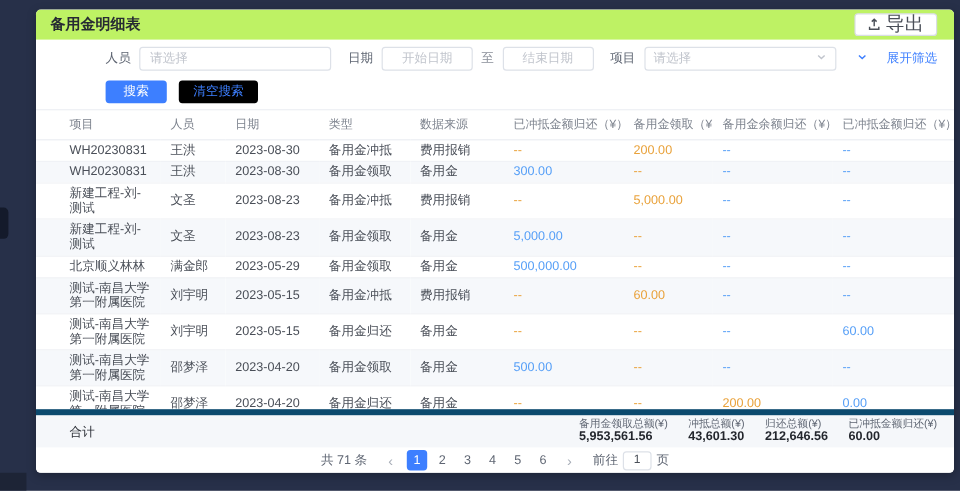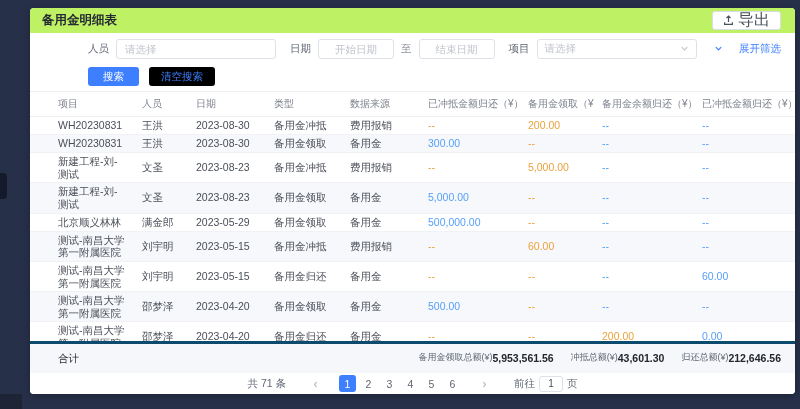--- a/index.html
+++ b/index.html
@@ -93,32 +93,32 @@
     border-bottom:1px solid #f0f2f6;white-space:nowrap;overflow:hidden;
     height:17px;vertical-align:middle;
   }
   td.c-project{white-space:normal;line-height:1.2;}
   th:first-child,td:first-child{padding-left:28px;}
   tbody tr:nth-child(even){background:#f6f8fb;}
   td.orange{color:var(--orange);}
   td.blue{color:var(--vblue);}
   
   .summary{
-    flex:0 0 32px;background:#f5f7fa;border-top:3px solid #0c4a6e;
+    flex:0 0 32px;background:#f5f7fa;border-top:5px solid #0c4a6e;
     display:flex;align-items:center;padding:0 14px 0 28px;
   }
   .summary-label{font-size:10.5px;color:#2b2f36;}
   .stats{margin-left:auto;display:flex;gap:17px;}
-  .stat{display:flex;flex-direction:row;justify-content:center;}
+  .stat{display:flex;flex-direction:column;justify-content:center;}
   .stat-label{font-size:9px;color:#5f6673;line-height:1.2;white-space:nowrap;}
   .stat-value{font-size:10.5px;font-weight:bold;color:#23262d;line-height:1.25;white-space:nowrap;}
   
   .pagination{
     flex:0 0 21px;background:#fff;display:flex;align-items:center;
-    justify-content:center;gap:15px;font-size:10.5px;color:#5f6673;
+    justify-content:center;gap:5px;font-size:10.5px;color:#5f6673;
   }
   .pages{display:flex;gap:4px;align-items:center;}
   .page{
     min-width:17px;height:17px;display:inline-flex;align-items:center;
     justify-content:center;border-radius:3px;font-size:10.5px;color:#5f6673;
     padding:0 3px;
   }
   .page.active{background:var(--accent);color:#fff;}
   .page.nav{color:#a8aeb8;font-size:12px;}
   .goto{display:flex;align-items:center;gap:4px;margin-left:6px;}
@@ -336,20 +336,24 @@
     <span class="stat-label">冲抵总额(¥)</span>
     <span class="stat-value">43,601.30</span>
   </div>
 
   <div class="stat">
     <span class="stat-label">归还总额(¥)</span>
     <span class="stat-value">212,646.56</span>
   </div>
 
 
+  <div class="stat">
+    <span class="stat-label">已冲抵金额归还(¥)</span>
+    <span class="stat-value">60.00</span>
+  </div>
 
 </div>
   </div>
 
   <div class="pagination">
     <span class="total">共 71 条</span>
     <button class="page nav">‹</button>
     <span class="pages">
         <button class="page active">1</button>
         <button class="page">2</button>

